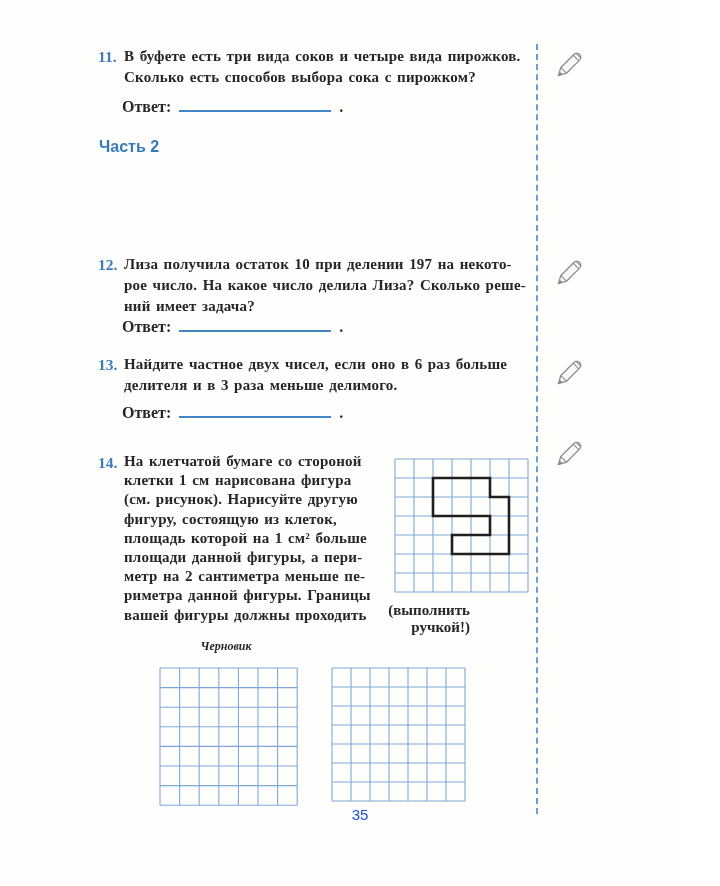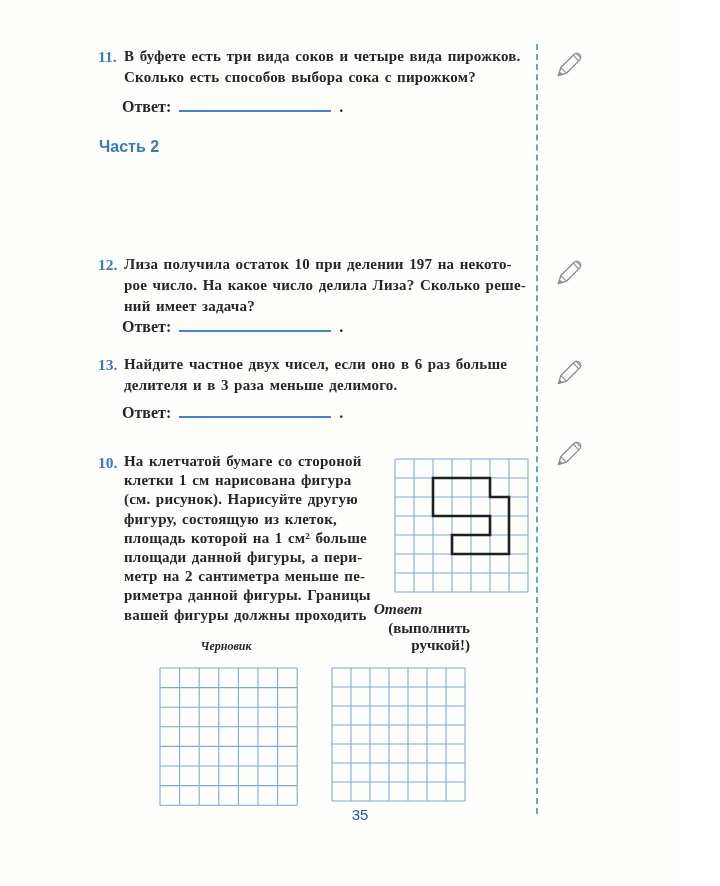--- a/index.html
+++ b/index.html
@@ -130,21 +130,21 @@
   <div class="problem" style="left:98px; top:354px; width:432px;">
     <div class="prob-num">13.</div>
     <div class="prob-text">Найдите частное двух чисел, если оно в 6 раз больше
 делителя и в 3 раза меньше делимого.</div>
   </div>
   <div class="answer-row" style="left:122px; top:404px;">
     <span>Ответ:</span><span class="answer-blank"></span><span class="answer-period">.</span>
   </div>
 
   <div class="problem" style="left:98px; top:452px; width:432px;">
-    <div class="prob-num">10.</div>
+    <div class="prob-num">14.</div>
     <div class="p14-row">
       <div class="prob-text p14-text">На клетчатой бумаге со стороной
 клетки 1 см нарисована фигура
 (см. рисунок). Нарисуйте другую
 фигуру, состоящую из клеток,
 площадь которой на 1 см² больше
 площади данной фигуры, а пери-
 метр на 2 сантиметра меньше пе-
 риметра данной фигуры. Границы
 вашей фигуры должны проходить</div>
@@ -165,21 +165,20 @@
             <line x1="0" y1="95" x2="133" y2="95" stroke="#7fa8d8" stroke-width="1.1"></line>
             <line x1="0" y1="114" x2="133" y2="114" stroke="#7fa8d8" stroke-width="1.1"></line>
             <line x1="0" y1="133" x2="133" y2="133" stroke="#7fa8d8" stroke-width="1.1"></line>
             <polygon points="38,19 95,19 95,38 114,38 114,95 57,95 57,76 95,76 95,57 38,57" fill="none" stroke="#1f1f1f" stroke-width="2.6" stroke-linejoin="miter"></polygon>
           </svg></div>
     </div>
   </div>
 
   <div class="draft-label">Черновик</div>
   <div class="answer-head-wrap">
-    <div class="answer-heading">Ответ</div>
     <div class="answer-note">(выполнить ручкой!)</div>
   </div>
   <div class="draft-grid"><svg width="141.20000000000002" height="141.20000000000002" viewBox="-2 -2 141.20000000000002 141.20000000000002">
         <line x1="0" y1="0" x2="0" y2="137.20000000000002" stroke="#7fa8d8" stroke-width="1.1"></line>
         <line x1="19.6" y1="0" x2="19.6" y2="137.20000000000002" stroke="#7fa8d8" stroke-width="1.1"></line>
         <line x1="39.2" y1="0" x2="39.2" y2="137.20000000000002" stroke="#7fa8d8" stroke-width="1.1"></line>
         <line x1="58.800000000000004" y1="0" x2="58.800000000000004" y2="137.20000000000002" stroke="#7fa8d8" stroke-width="1.1"></line>
         <line x1="78.4" y1="0" x2="78.4" y2="137.20000000000002" stroke="#7fa8d8" stroke-width="1.1"></line>
         <line x1="98" y1="0" x2="98" y2="137.20000000000002" stroke="#7fa8d8" stroke-width="1.1"></line>
         <line x1="117.60000000000001" y1="0" x2="117.60000000000001" y2="137.20000000000002" stroke="#7fa8d8" stroke-width="1.1"></line>

